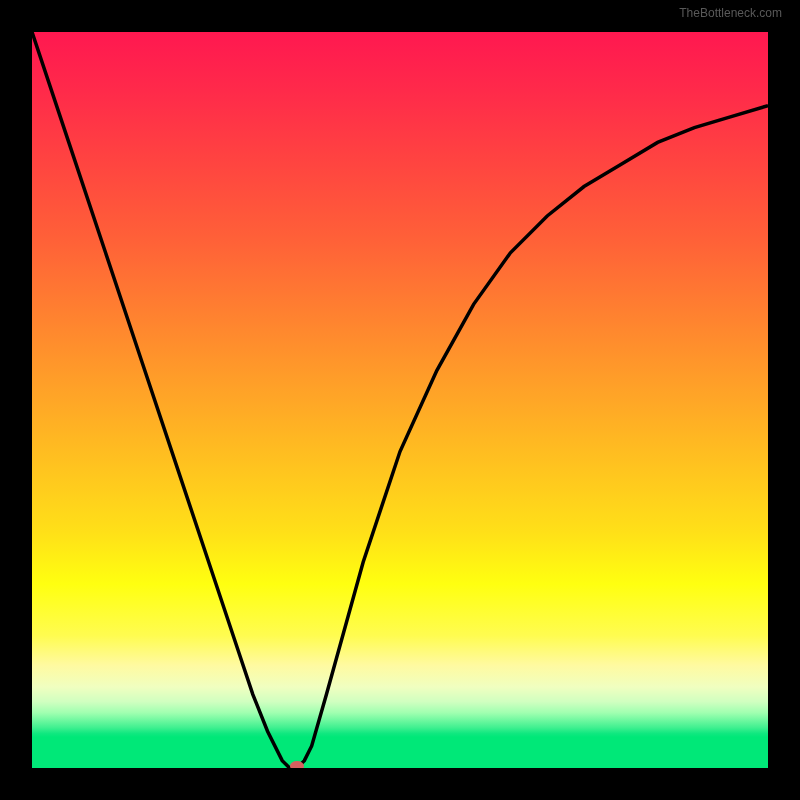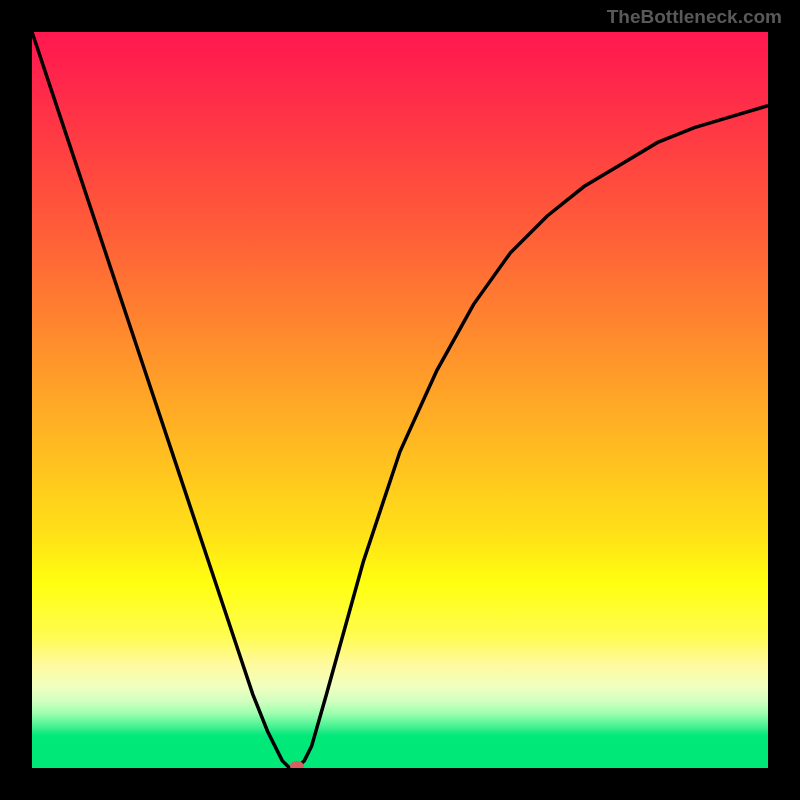--- a/index.html
+++ b/index.html
@@ -12,22 +12,22 @@
       height: 800px;
       background: #000;
       position: relative;
       font-family: Arial, sans-serif;
     }
     .watermark {
       position: absolute;
       top: 6px;
       right: 18px;
       color: #595959;
-      font-size: 19px;
-      font-weight: 700;
+      font-size: 12px;
+      font-weight: 400;
       z-index: 10;
     }
     .chart-container {
       position: absolute;
       top: 32px;
       left: 32px;
       width: 736px;
       height: 736px;
       overflow: hidden;
     }

